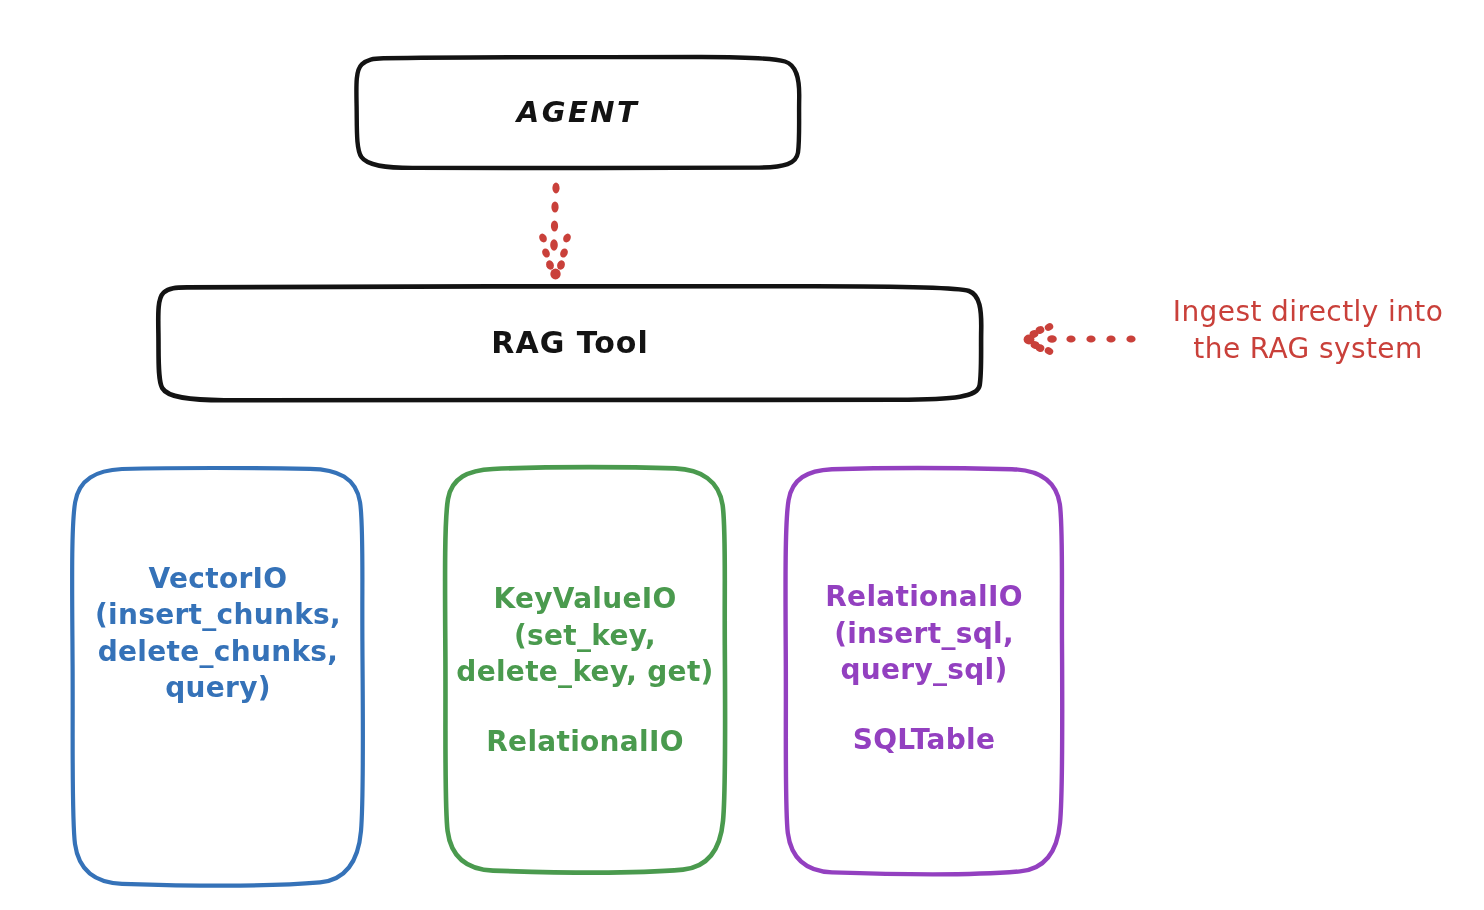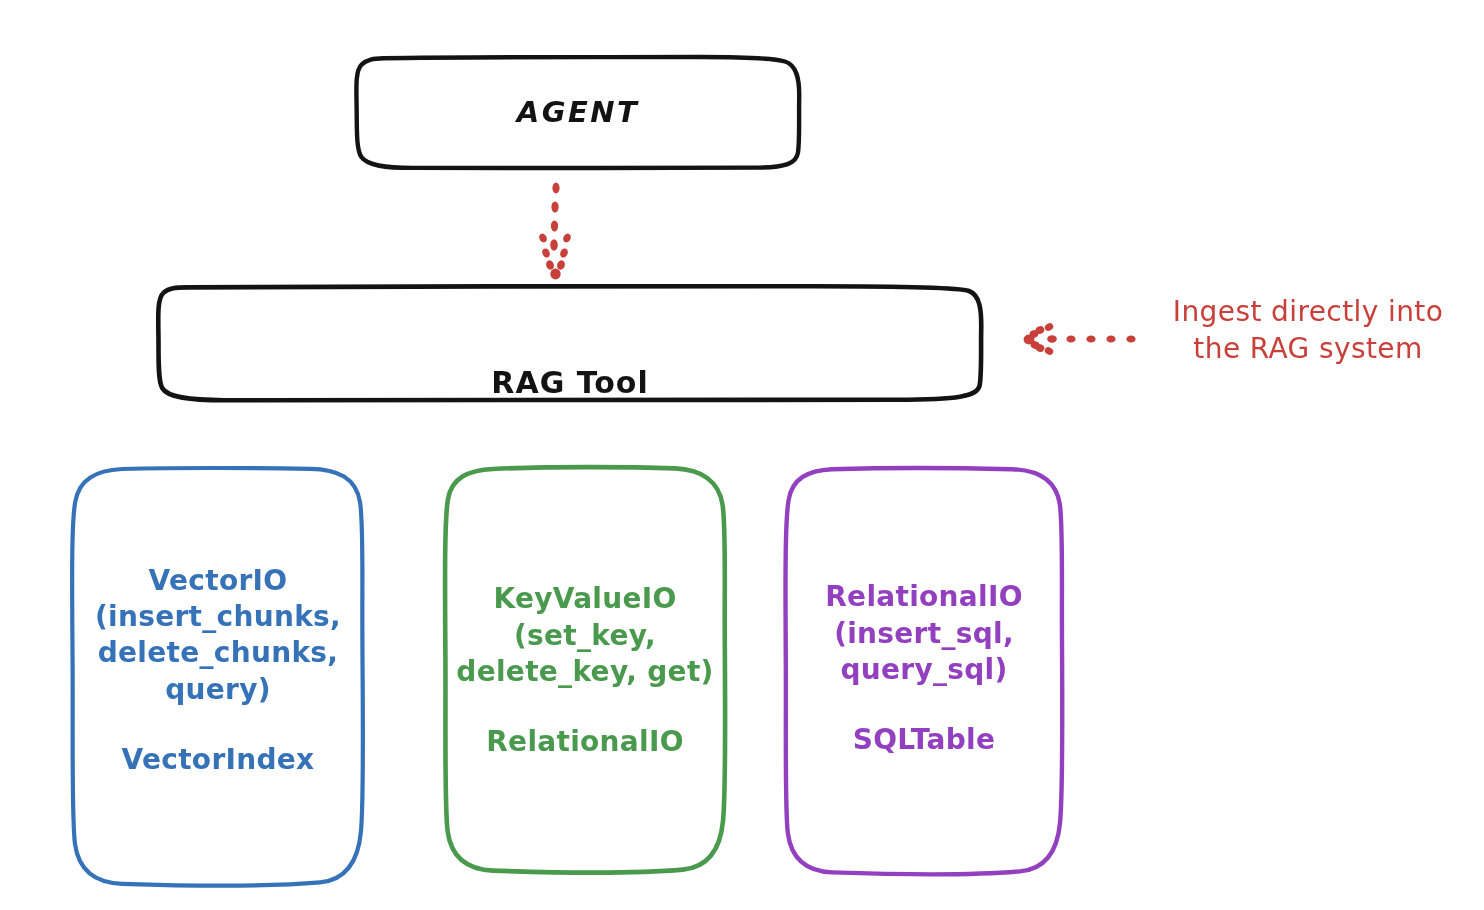--- a/index.html
+++ b/index.html
@@ -54,21 +54,21 @@
     font-size: 29px;
     font-style: italic;
     font-weight: 700;
     color: #131313;
     letter-spacing: 2.5px;
   }
 
   
   #rag-node {
     left: 157px; top: 269px;
-    width: 826px; height: 117px; align-items: flex-end;
+    width: 826px; height: 117px;
   }
   #rag-node .node-label {
     font-family: "DejaVu Sans", sans-serif;
     font-size: 30px;
     font-weight: 600;
     color: #131313;
     letter-spacing: 1px;
   }
 
   
@@ -102,21 +102,21 @@
     flex-direction: column;
     align-items: center;
     justify-content: center;
   }
   .leaf-gap { height: 34px; }
 
   #vector-node .leaf-label { color: #3572b8; }
   #keyvalue-node .leaf-label { color: #4a9a4e; }
   #relational-node .leaf-label { color: #9340c0; }
 
-  #vector-node .leaf-stack { transform: translateY(-6px); }
+  #vector-node .leaf-stack { transform: translateY(-6px); gap: 40px; }
   #keyvalue-node .leaf-stack { transform: translateY(2px); }
   #relational-node .leaf-stack { transform: translateY(-8px); margin-top: 13px; }
 
   
   #ingest-annotation {
     position: absolute;
     left: 1143px;
     top: 278px;
     width: 330px;
     color: #c9403a;
@@ -169,21 +169,20 @@
                C288.4,395 276,414 250,416.4 C190,421.6 100,419.4 52,417.8
                C24,416.8 8.6,404 5.0,378 C1.6,353 3.0,280 2.6,200
                C2.2,128 1.0,60 5.2,36 C9.2,13 26,4.4 52,3.0 Z" fill="none" stroke="#3572b8" stroke-width="4.2" stroke-linecap="round" stroke-linejoin="round"></path>
     </svg>
     <div class="leaf-stack">
       <div class="leaf-label">VectorIO
 (insert_chunks,
 delete_chunks,
 query)</div>
       <div class="leaf-gap"></div>
-      <div class="leaf-label">VectorIndex</div>
     </div>
   </div>
 
   <div class="node" id="keyvalue-node">
     <svg class="node-svg" viewBox="0 0 284 408" preserveAspectRatio="none">
       <path d="M50,4.0 C110,1.2 190,2.0 232,3.4 C258,4.4 276,16 279.6,40
                C283,63 281.4,115 281.8,180 C282.2,250 283,325 280,356
                C277.4,384 266,402 240,404.6 C186,409.4 96,407.2 50,405.6
                C23,404.6 8.0,392 4.6,366 C1.4,341 2.8,268 2.4,192
                C2.0,122 1.2,56 5.0,34 C8.6,13 25,5.2 50,4.0 Z" fill="none" stroke="#4a9a4e" stroke-width="4.6" stroke-linecap="round" stroke-linejoin="round"></path>

